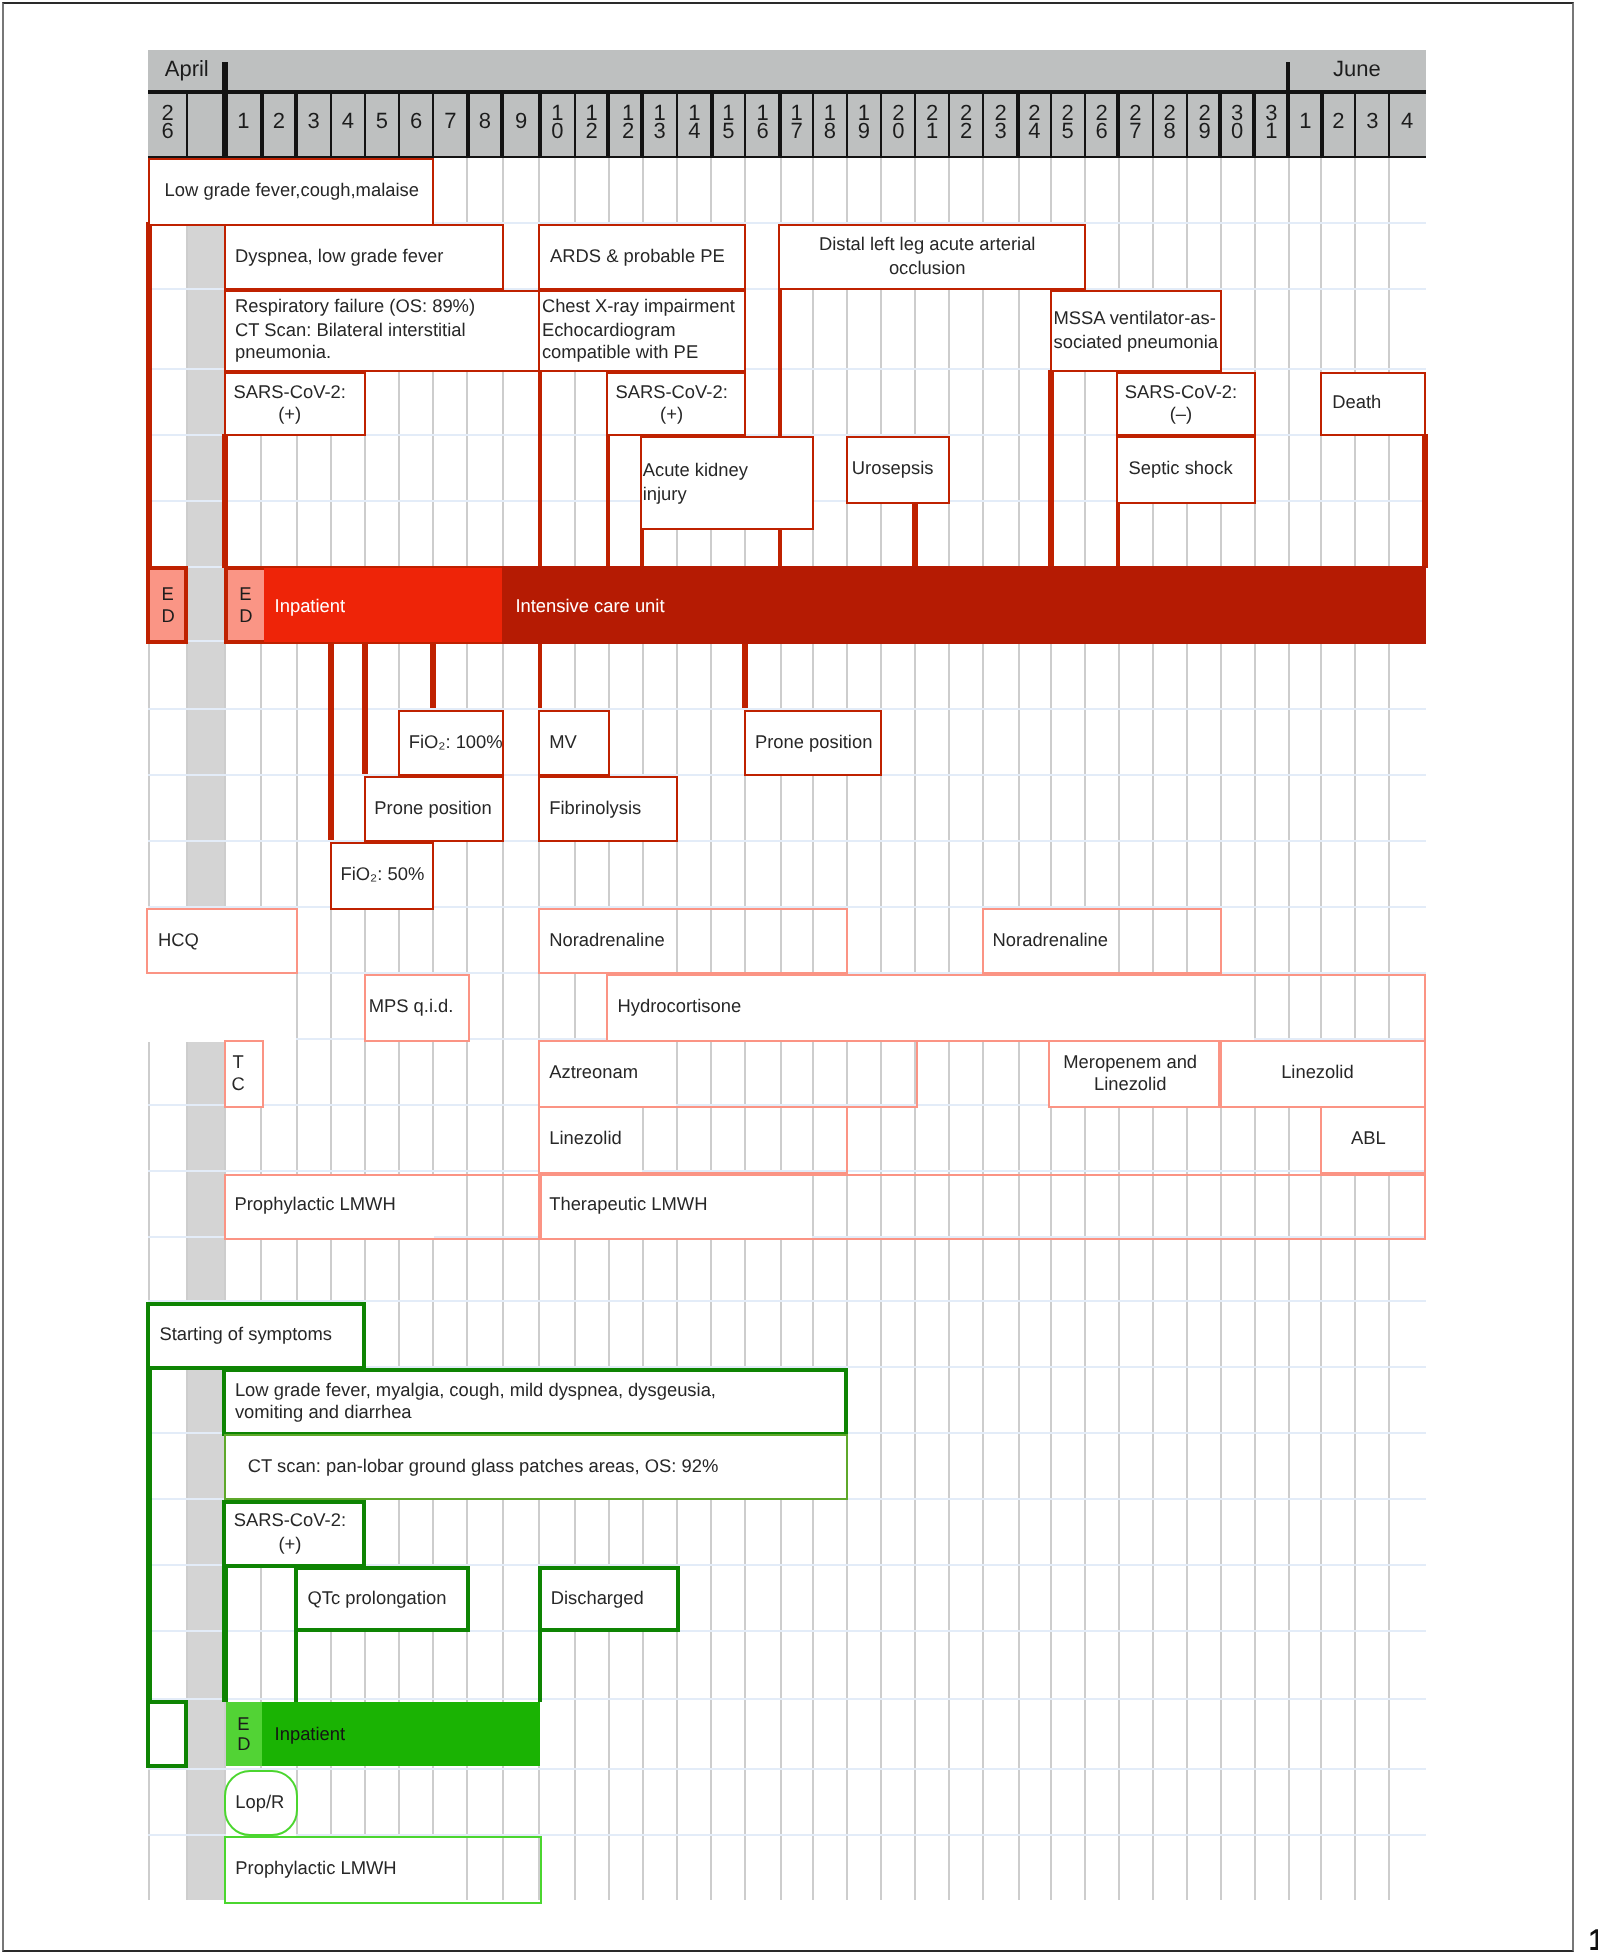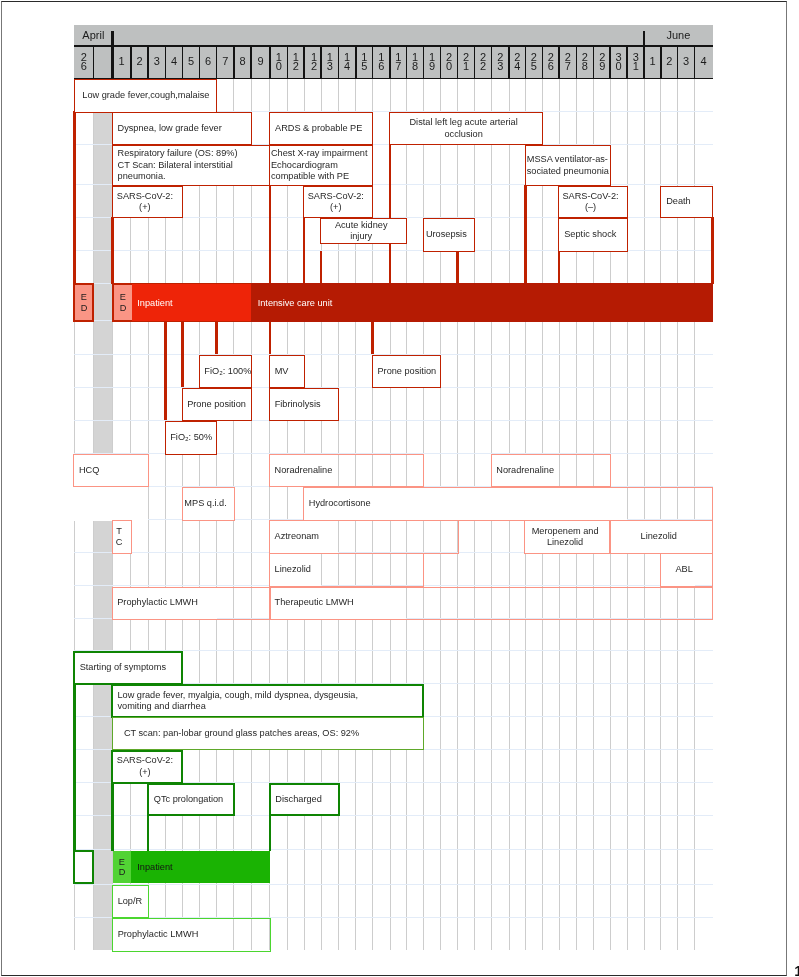--- a/index.html
+++ b/index.html
@@ -321,21 +321,21 @@
       </div>
 <div class="bx bx-rs" style="left:269.15px;top:145.00px;width:104.30px;height:41.10px;text-align:left;padding-left:0.8px;">
         <span class="tx">Chest X-ray impairment
 Echocardiogram
 compatible with PE</span>
       </div>
 <div class="bx bx-rs" style="left:303.35px;top:185.60px;width:70.10px;height:32.90px;text-align:center;padding-right:5.2px;">
         <span class="tx">SARS-CoV-2:
 (+)</span>
       </div>
-<div class="bx bx-rs" style="left:320.35px;top:218.00px;width:86.90px;height:26px;text-align:center;padding-right:5.2px;">
+<div class="bx bx-rs" style="left:320.35px;top:218.00px;width:86.90px;height:47px;padding-right:5.2px;">
         <span class="tx">Acute kidney
 injury</span>
       </div>
 <div class="bx bx-rs" style="left:389.25px;top:112.10px;width:153.90px;height:33.40px;text-align:center;padding-right:5.2px;">
         <span class="tx">Distal left leg acute arterial
 occlusion</span>
       </div>
 <div class="bx bx-rs" style="left:422.65px;top:218.00px;width:52.60px;height:33.70px;text-align:center;padding-right:5.2px;">
         <span class="tx">Urosepsis</span>
       </div>
@@ -440,21 +440,21 @@
         <span class="tx">SARS-CoV-2:
 (+)</span>
       </div>
 <div class="bx bx-gs" style="left:147.15px;top:783.00px;width:87.70px;height:33.40px;text-align:center;padding-right:5.0px;">
         <span class="tx">QTc prolongation</span>
       </div>
 <div class="bx bx-gs" style="left:268.85px;top:783.00px;width:70.70px;height:33.40px;text-align:left;padding-left:4.5px;">
         <span class="tx">Discharged</span>
       </div>
 <div class="mask" style="left:112.50px;top:885.10px;width:35.70px;height:33.20px"></div>
-<div class="bx bx-gl" style="left:111.85px;top:885.10px;width:37.00px;height:33.20px;text-align:left;padding-left:4.8px;background:transparent;">
+<div class="bx bx-gl" style="left:111.85px;top:885.10px;width:37.00px;height:33.20px;text-align:left;padding-left:4.8px;background:transparent;border-radius:13px;">
         <span class="tx">Lop/R</span>
       </div>
 <div class="mask" style="left:112.50px;top:917.80px;width:104.10px;height:33.80px"></div>
 <div class="bx bx-gl" style="left:111.85px;top:917.80px;width:158.70px;height:33.80px;text-align:left;padding-left:4.8px;background:transparent;">
         <span class="tx">Prophylactic LMWH</span>
       </div>
     <div class="edbox ed-red" style="left:73.45px;top:283.40px;width:20.65px;height:39.00px">
         <span>ED</span>
       </div>
 <div class="edbox ed-red ed-noright" style="left:111.70px;top:283.40px;width:19.90px;height:39.00px">

